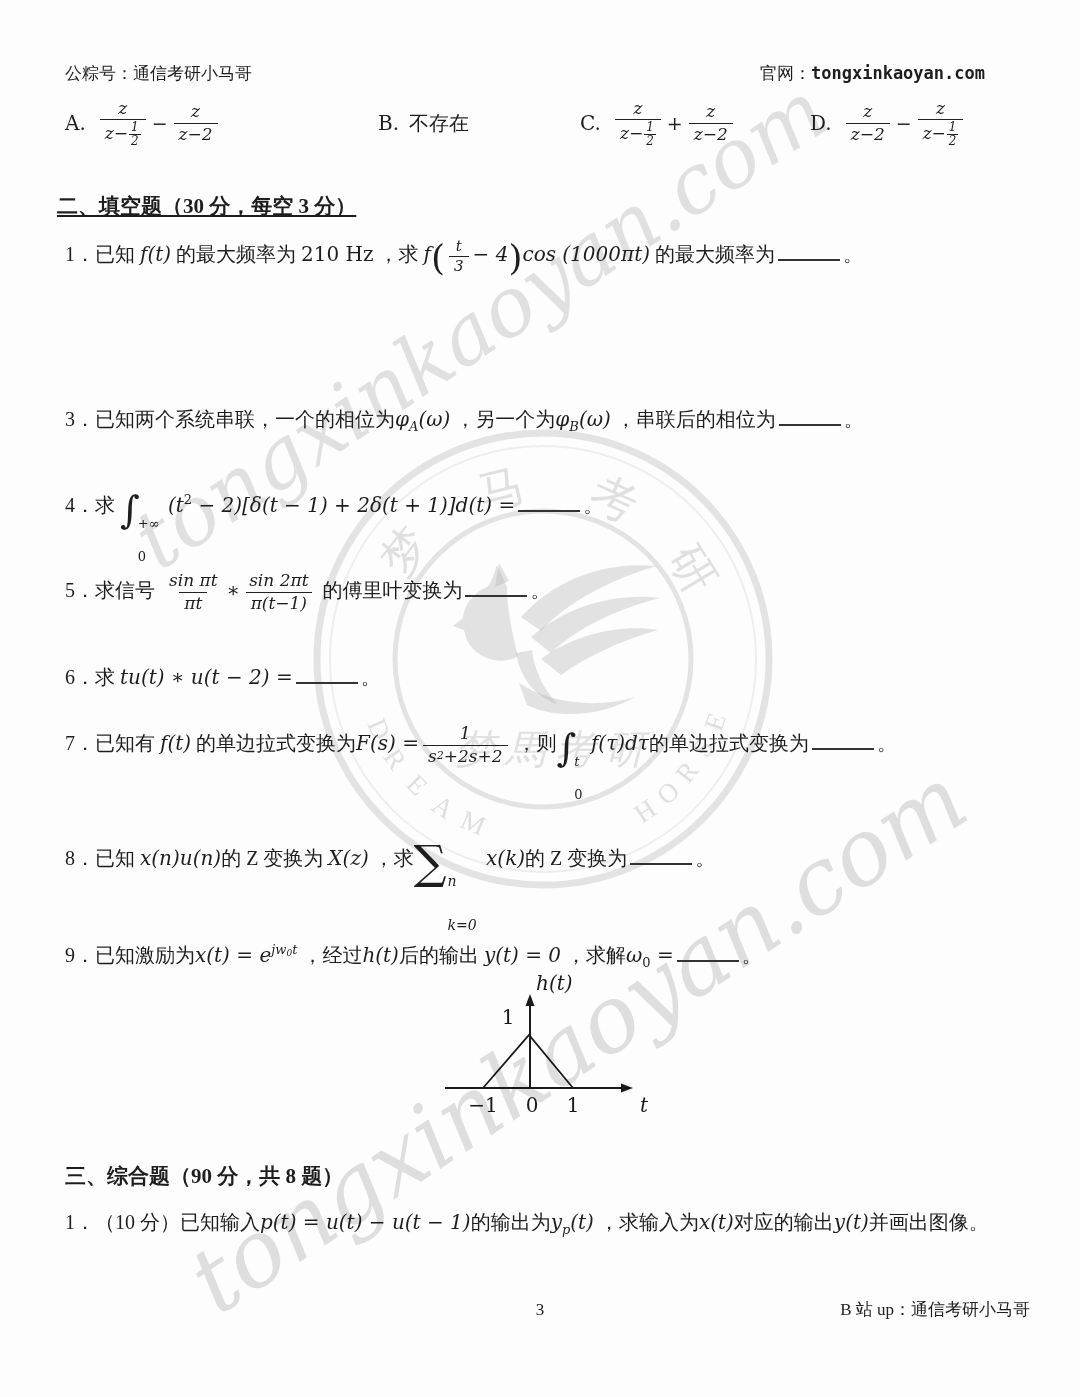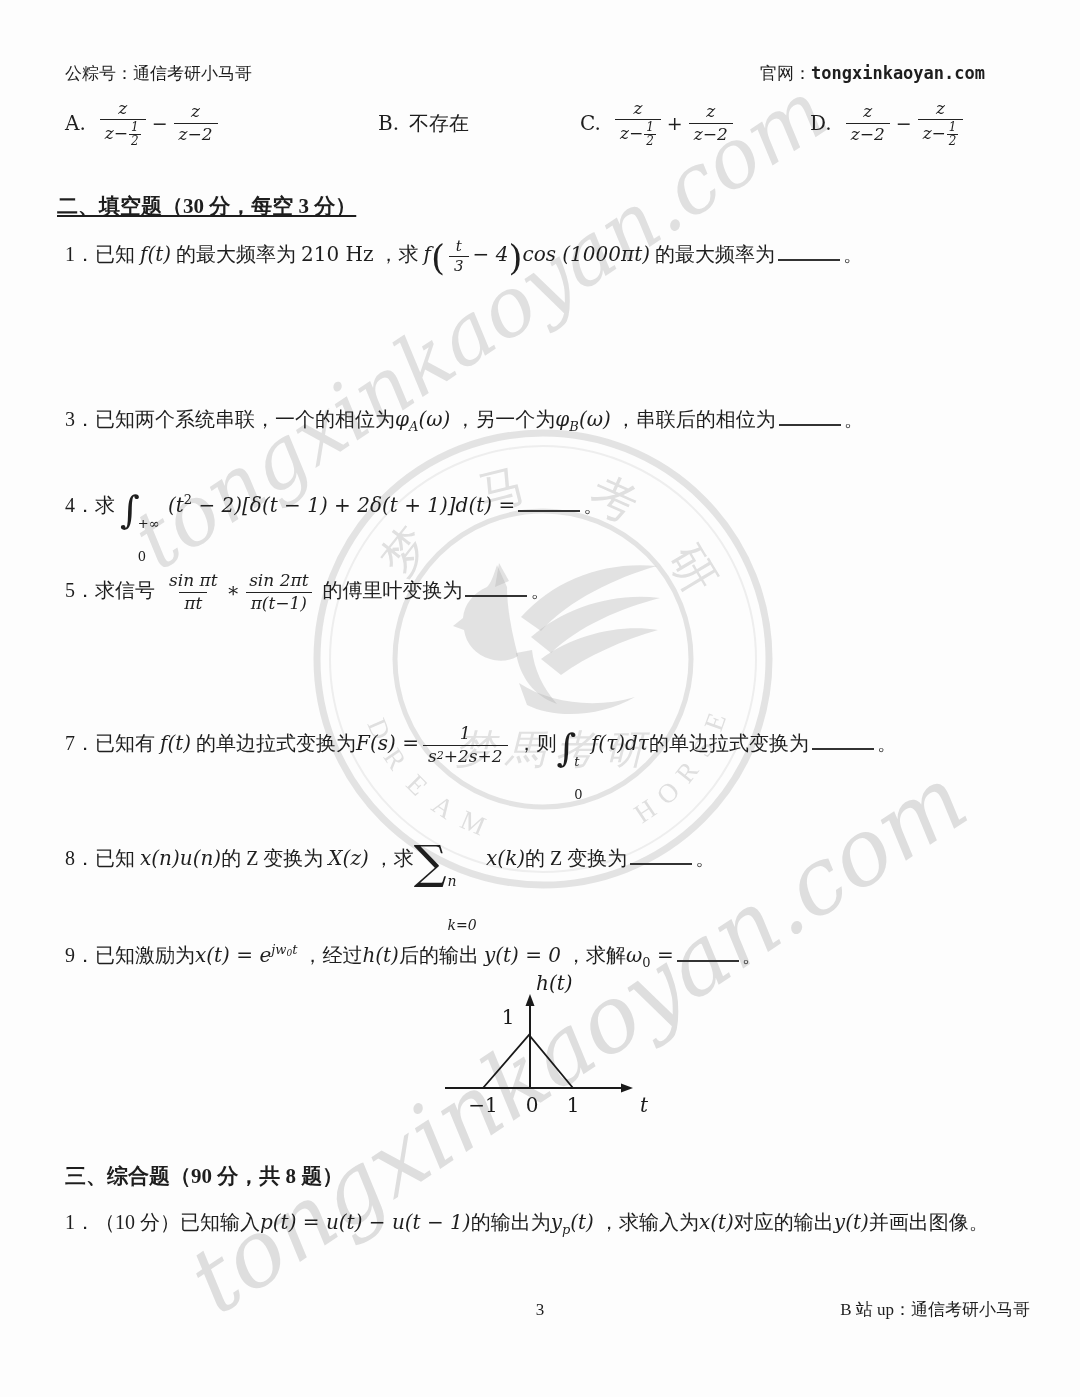--- a/index.html
+++ b/index.html
@@ -201,20 +201,23 @@
             <span>πt</span>
           </span>
         </span><span class="rm">∗</span><span class="fr">
           <span class="n">sin 2πt</span>
           <span class="d">
             <span>π(t−1)</span>
           </span>
         </span><span> 的傅里叶变换为</span><span class="blank"></span><span>。</span>
     </div>
 
+    <div class="ln q" style="top:655px;">
+      <span>6．</span><span>求 </span><span class="it">tu(t) ∗ u(t − 2) =</span><span class="blank"></span><span>。</span>
+    </div>
 
     <div class="ln q" style="top:721px;">
       <span>7．</span><span>已知有 </span><span class="it">f(t)</span><span> 的单边拉式变换为</span><span class="it">F(s) =</span><span class="fr">
           <span class="n">1</span>
           <span class="d">
             <span>s</span>
             <sup style="font-size:11px;">2</sup>
             <span>+2s+2</span>
           </span>
         </span><span> ，则</span><span class="bigint">∫</span><span class="lim">

